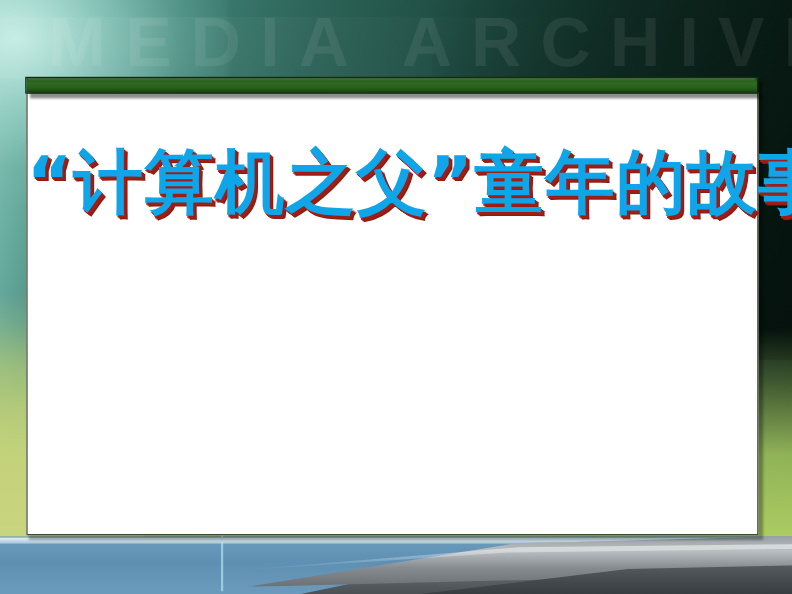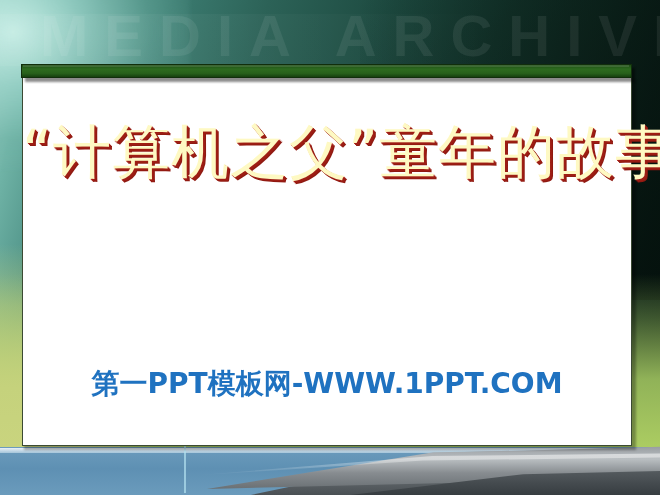--- a/index.html
+++ b/index.html
@@ -178,23 +178,23 @@
     position: absolute;
     left: 22px; top: 118px;
     width: 610px;
     text-align: center;
     white-space: nowrap;
   }
   .title {
     display: inline-block;
     font-family: "DejaVu Sans", "Liberation Sans", sans-serif;
     font-size: 58px;
-    font-weight: 400;
+    font-weight: 700;
     line-height: 1.18;
-    color: #fef9c3;
+    color: #0ea5e9;
     letter-spacing: 1px;
     text-shadow:
        2px 2px 0 #9e1d14,
        3px 3px 0 #8f1a12,
        1px 1px 0 #b52a1e;
   }
 
   
   .watermark {
     position: absolute;
@@ -233,15 +233,14 @@
   <div class="panel-shadow"></div>
   <div class="panel"></div>
   <div class="panel-topbar-shadow"></div>
   <div class="panel-topbar"></div>
   <div class="panel-topbar-hl"></div>
 
   <div class="title-wrap">
     <span class="title">“计算机之父”</span><span class="seg-gap"></span><span class="title">童年的故事</span>
   </div>
 
-  <div class="watermark">第一PPT模板网-WWW.1PPT.COM</div>
 
 </div>
 
 </body></html>

